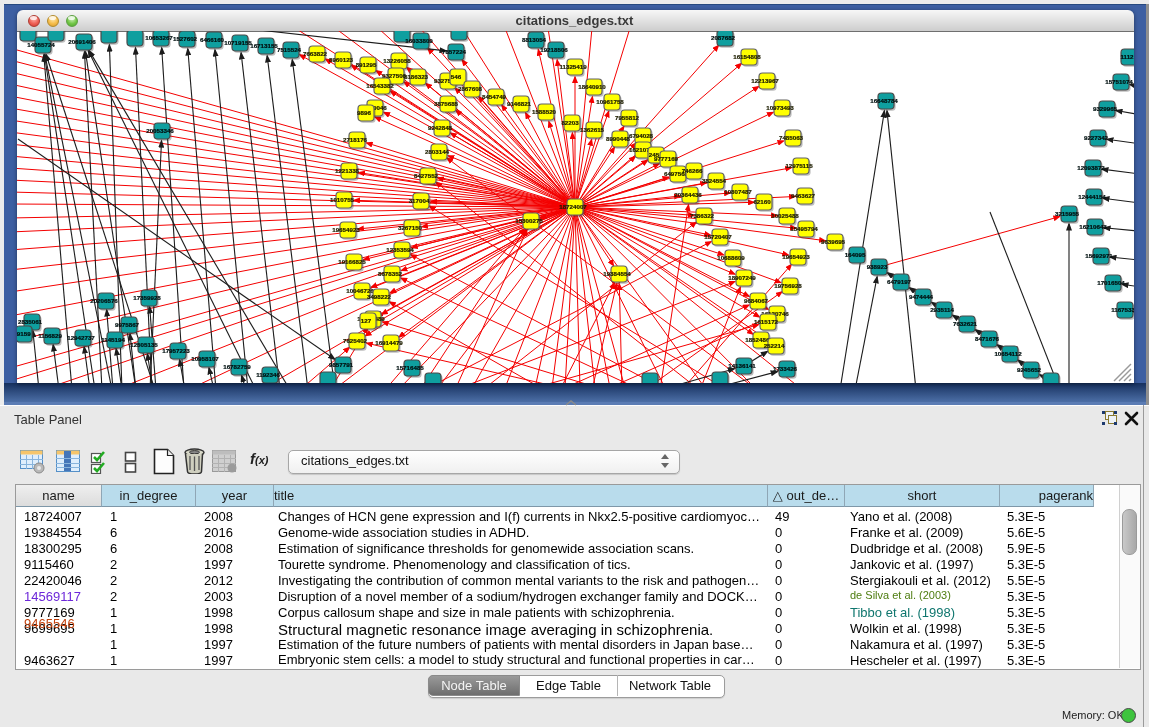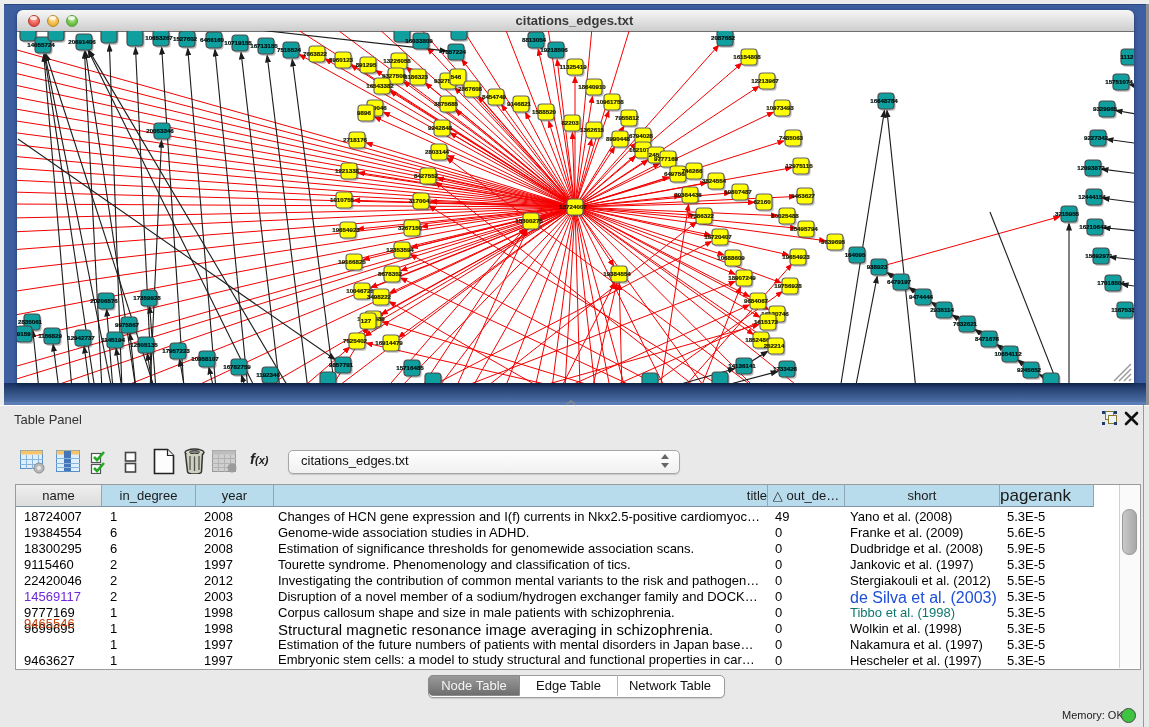--- a/index.html
+++ b/index.html
@@ -1000,24 +1000,24 @@
 <div class="abs" style="left:301px;top:453px;font-size:13px;color:#111">citations_edges.txt</div>
 <svg class="abs" style="left:660px;top:454px" width="10" height="14">
  <path d="M5,0 L9,5 H1 z" fill="#666"></path>
     <path d="M5,14 L9,9 H1 z" fill="#666"></path>
 </svg>
 
 <div class="abs" style="left:15px;top:484px;width:1124px;height:184px;background:#fff;border:1px solid #9a9a9a;border-right:1px solid #9a9a9a"></div>
 <div class="abs" style="left:16px;top:485px;width:86px;height:22px;background:linear-gradient(#efefef,#dcdcdc);border-right:1px solid #8fa6b5;border-bottom:1px solid #7e97a8;box-sizing:border-box;text-align:center;font-size:13px;color:#1a1a1a;line-height:22px">name</div>
 <div class="abs" style="left:102px;top:485px;width:94px;height:22px;background:#b9dcec;border-right:1px solid #8fa6b5;border-bottom:1px solid #7e97a8;box-sizing:border-box;text-align:center;font-size:13px;color:#1a1a1a;line-height:22px">in_degree</div>
 <div class="abs" style="left:196px;top:485px;width:78px;height:22px;background:#b9dcec;border-right:1px solid #8fa6b5;border-bottom:1px solid #7e97a8;box-sizing:border-box;text-align:center;font-size:13px;color:#1a1a1a;line-height:22px">year</div>
-<div class="abs" style="left:274px;top:485px;width:494px;height:22px;background:#b9dcec;border-right:1px solid #8fa6b5;border-bottom:1px solid #7e97a8;box-sizing:border-box;text-align:right;font-size:13px;color:#1a1a1a;line-height:22px">title</div>
+<div class="abs" style="left:274px;top:485px;width:494px;height:22px;background:#b9dcec;border-right:1px solid #8fa6b5;border-bottom:1px solid #7e97a8;box-sizing:border-box;text-align:left;font-size:13px;color:#1a1a1a;line-height:22px">title</div>
 <div class="abs" style="left:768px;top:485px;width:77px;height:22px;background:#b9dcec;border-right:1px solid #8fa6b5;border-bottom:1px solid #7e97a8;box-sizing:border-box;text-align:center;font-size:13px;color:#1a1a1a;line-height:22px">△ out_de…</div>
 <div class="abs" style="left:845px;top:485px;width:155px;height:22px;background:#b9dcec;border-right:1px solid #8fa6b5;border-bottom:1px solid #7e97a8;box-sizing:border-box;text-align:center;font-size:13px;color:#1a1a1a;line-height:22px">short</div>
-<div class="abs" style="left:1000px;top:485px;width:94px;height:22px;background:#b9dcec;border-right:1px solid #8fa6b5;border-bottom:1px solid #7e97a8;box-sizing:border-box;text-align:left;font-size:17px;color:#1a1a1a;line-height:22px">pagerank</div>
+<div class="abs" style="left:1000px;top:485px;width:94px;height:22px;background:#b9dcec;border-right:1px solid #8fa6b5;border-bottom:1px solid #7e97a8;box-sizing:border-box;text-align:right;font-size:13px;color:#1a1a1a;line-height:22px">pagerank</div>
 <div class="abs" style="left:24px;top:509px;font-size:13px;color:#000;white-space:nowrap">18724007</div>
 <div class="abs" style="left:110px;top:509px;font-size:13px;color:#000;white-space:nowrap">1</div>
 <div class="abs" style="left:204px;top:509px;font-size:13px;color:#000;white-space:nowrap">2008</div>
 <div class="abs" style="left:278px;top:509px;font-size:13px;color:#000;white-space:nowrap">Changes of HCN gene expression and I(f) currents in Nkx2.5‑positive cardiomyoc…</div>
 <div class="abs" style="left:775px;top:509px;font-size:13px;color:#000;white-space:nowrap">49</div>
 <div class="abs" style="left:850px;top:509px;font-size:13px;color:#000;white-space:nowrap">Yano et al. (2008)</div>
 <div class="abs" style="left:1007px;top:509px;font-size:13px;color:#000;white-space:nowrap">5.3E‑5</div>
 <div class="abs" style="left:24px;top:525px;font-size:13px;color:#000;white-space:nowrap">19384554</div>
 <div class="abs" style="left:110px;top:525px;font-size:13px;color:#000;white-space:nowrap">6</div>
 <div class="abs" style="left:204px;top:525px;font-size:13px;color:#000;white-space:nowrap">2016</div>
@@ -1044,21 +1044,21 @@
 <div class="abs" style="left:204px;top:573px;font-size:13px;color:#000;white-space:nowrap">2012</div>
 <div class="abs" style="left:278px;top:573px;font-size:13px;color:#000;white-space:nowrap">Investigating the contribution of common mental variants to the risk and pathogen…</div>
 <div class="abs" style="left:775px;top:573px;font-size:13px;color:#000;white-space:nowrap">0</div>
 <div class="abs" style="left:850px;top:573px;font-size:13px;color:#000;white-space:nowrap">Stergiakouli et al. (2012)</div>
 <div class="abs" style="left:1007px;top:573px;font-size:13px;color:#000;white-space:nowrap">5.5E‑5</div>
 <div class="abs" style="left:24px;top:589px;font-size:13px;color:#6d28d9;white-space:nowrap">14569117</div>
 <div class="abs" style="left:110px;top:589px;font-size:13px;color:#000;white-space:nowrap">2</div>
 <div class="abs" style="left:204px;top:589px;font-size:13px;color:#000;white-space:nowrap">2003</div>
 <div class="abs" style="left:278px;top:589px;font-size:13px;color:#000;white-space:nowrap">Disruption of a novel member of a sodium/hydrogen exchanger family and DOCK…</div>
 <div class="abs" style="left:775px;top:589px;font-size:13px;color:#000;white-space:nowrap">0</div>
-<div class="abs" style="left:850px;top:589px;font-size:16px;color:#1d4ed8;white-space:nowrap">de Silva et al. (2003)</div>
+<div class="abs" style="left:850px;top:589px;font-size:11px;color:#4d7c0f;white-space:nowrap">de Silva et al. (2003)</div>
 <div class="abs" style="left:1007px;top:589px;font-size:13px;color:#000;white-space:nowrap">5.3E‑5</div>
 <div class="abs" style="left:24px;top:605px;font-size:13px;color:#000;white-space:nowrap">9777169</div>
 <div class="abs" style="left:110px;top:605px;font-size:13px;color:#000;white-space:nowrap">1</div>
 <div class="abs" style="left:204px;top:605px;font-size:13px;color:#000;white-space:nowrap">1998</div>
 <div class="abs" style="left:278px;top:605px;font-size:13px;color:#000;white-space:nowrap">Corpus callosum shape and size in male patients with schizophrenia.</div>
 <div class="abs" style="left:775px;top:605px;font-size:13px;color:#000;white-space:nowrap">0</div>
 <div class="abs" style="left:850px;top:605px;font-size:13px;color:#0f766e;white-space:nowrap">Tibbo et al. (1998)</div>
 <div class="abs" style="left:1007px;top:605px;font-size:13px;color:#000;white-space:nowrap">5.3E‑5</div>
 <div class="abs" style="left:24px;top:621px;font-size:13px;color:#000;white-space:nowrap">9699695</div>
 <div class="abs" style="left:110px;top:621px;font-size:13px;color:#000;white-space:nowrap">1</div>

